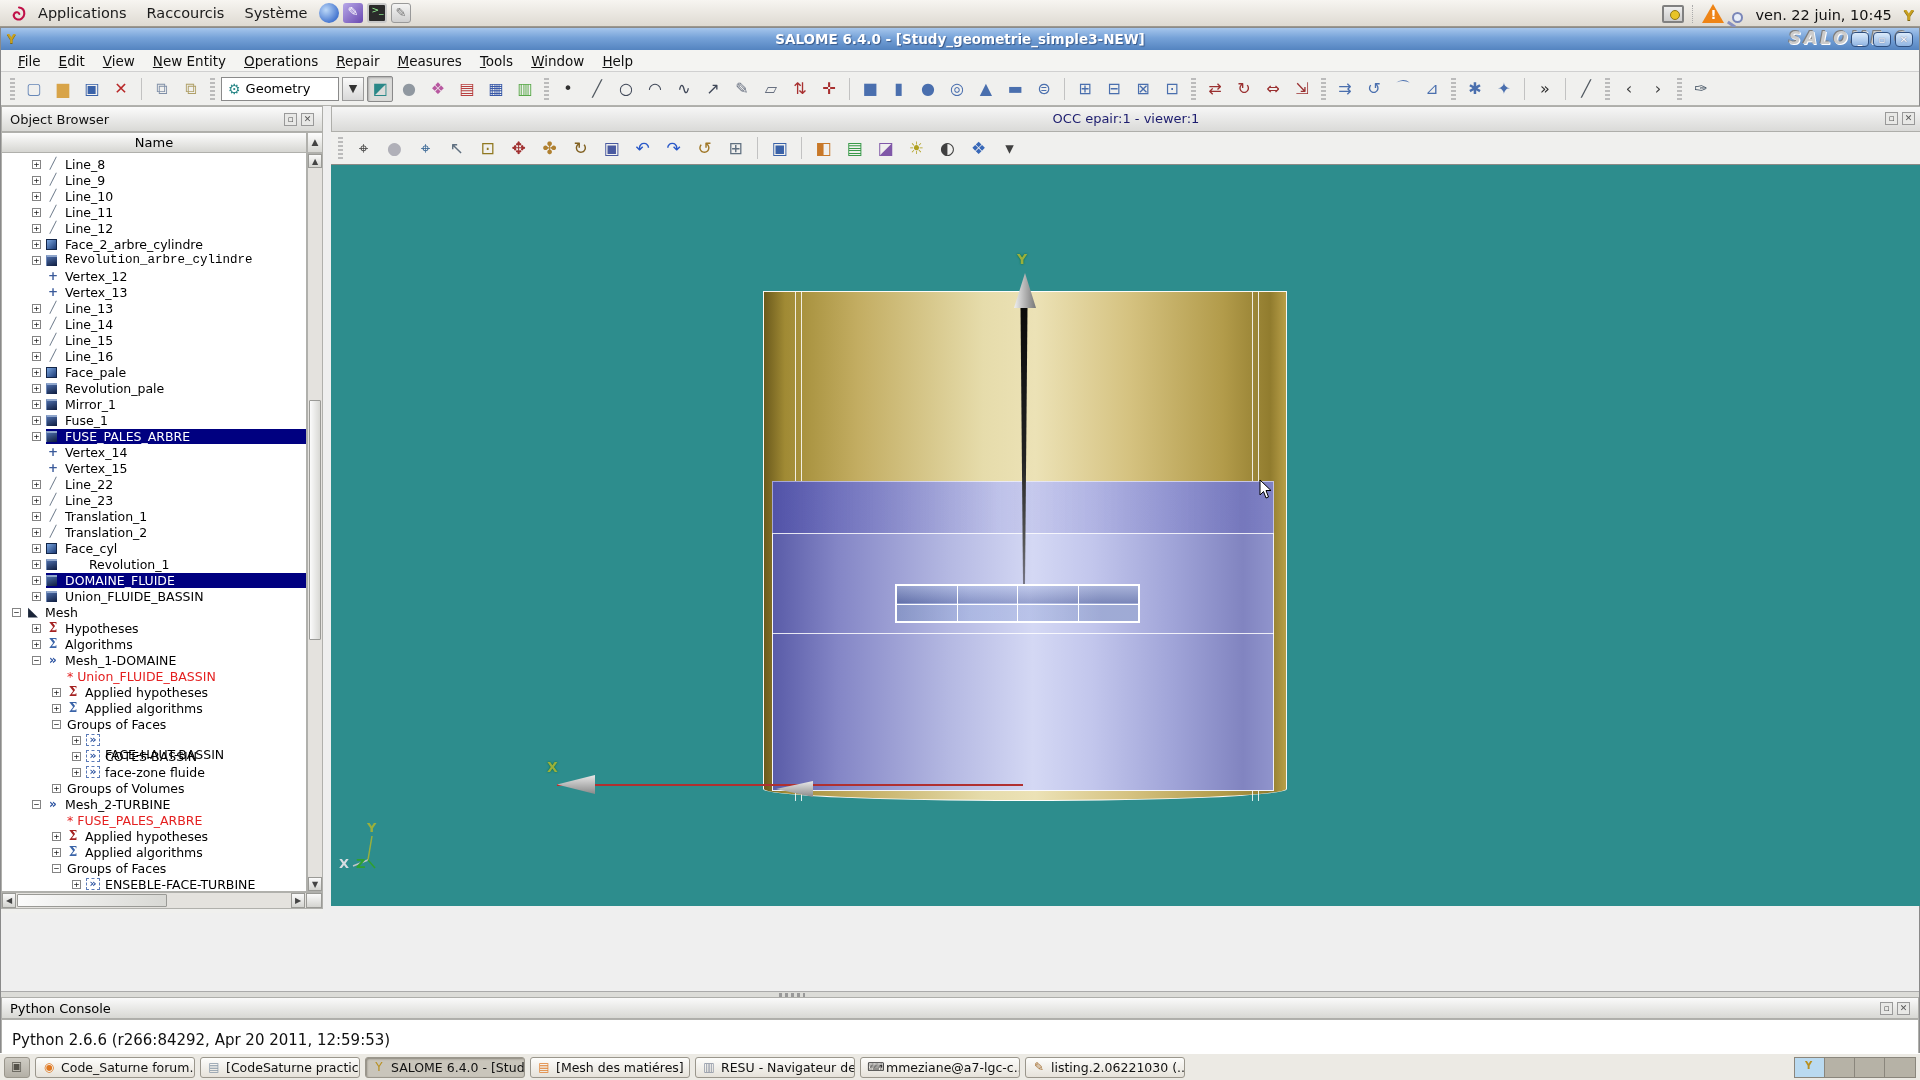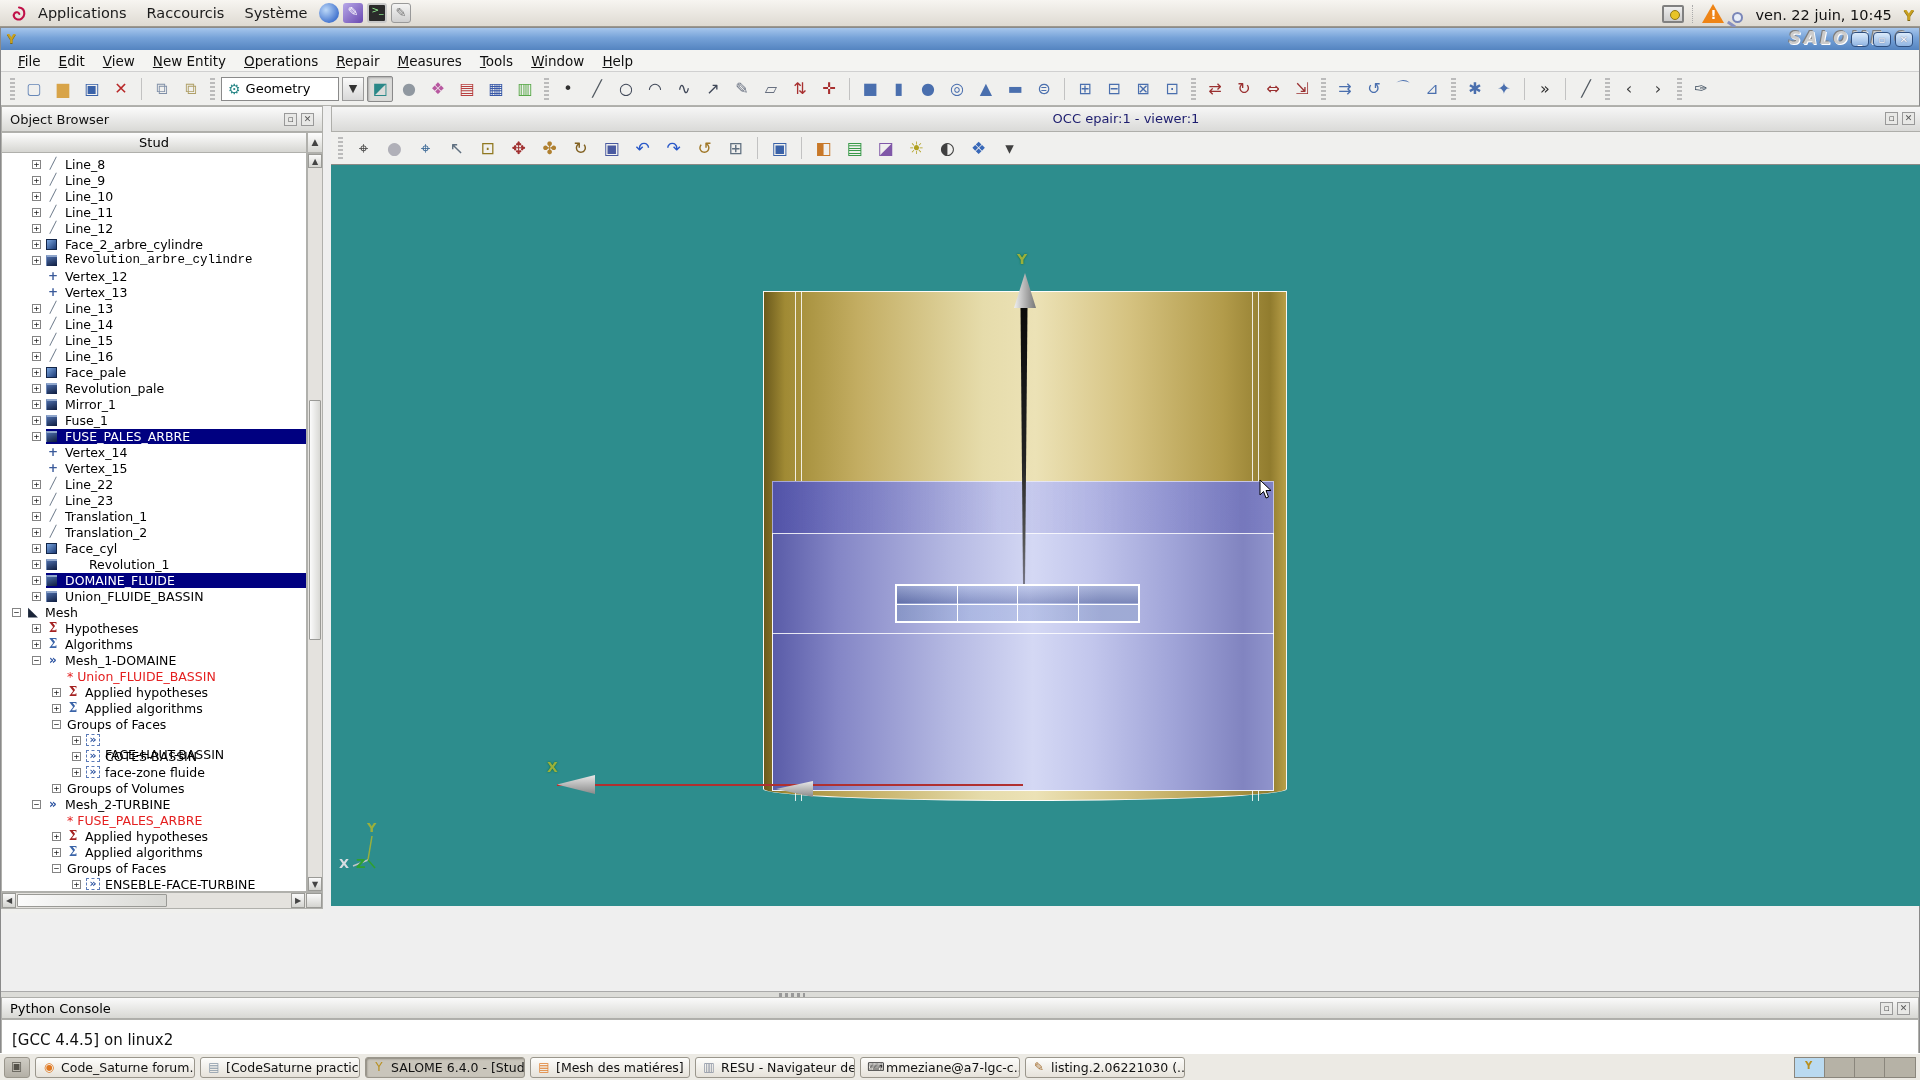--- a/index.html
+++ b/index.html
@@ -212,20 +212,21 @@
       <div class="tray-mag"></div>
       <span id="dp-clock">ven. 22 juin, 10:45</span>
       <span class="funnel">Y</span>
     </div>
   </div>
 
   <div id="win">
 
     <div id="titlebar">
       <span class="funnel" style="font-size:12px;">Y</span>
+      <div id="title-text">SALOME 6.4.0 - [Study_geometrie_simple3-NEW]</div>
       <div id="win-controls">
         <div class="winbtn">_</div>
         <div class="winbtn">▫</div>
         <div class="winbtn">✕</div>
       </div>
     </div>
 
     <div id="menubar">
         <span class="menu-item"><span class="u">F</span>ile</span>
         <span class="menu-item"><span class="u">E</span>dit</span>
@@ -312,21 +313,21 @@
     <div id="main">
 
       <div id="object-browser">
         <div class="dock-title">
           <span>Object Browser</span>
           <span class="dock-btns">
             <span class="dock-mini">▫</span>
             <span class="dock-mini">✕</span>
           </span>
         </div>
-        <div id="ob-header">Stud</div>
+        <div id="ob-header">Name</div>
         <div id="ob-sort">▲</div>
         <div id="tree">
             <div class="trow">
               <span style="flex: 0 0 auto; width: 30px;"></span>
               <span class="texp">+</span>
               <span class="thl">
                 <span class="ticn i-line">╱</span>
                 <span class="tlabel" style="padding-left: 1px;">Line_8</span>
               </span>
             </div>
@@ -785,20 +786,21 @@
       </div>
 
       <div id="py-header">
         <span>Python Console</span>
         <span class="dock-btns">
           <span class="dock-mini">▫</span>
           <span class="dock-mini">✕</span>
         </span>
       </div>
       <div id="py-console">
+          <div>Python 2.6.6 (r266:84292, Apr 20 2011, 12:59:53)</div>
           <div>[GCC 4.4.5] on linux2</div>
           <div>type help to get general information on environment</div>
         </div>
     </div>
   </div>
 
   <div id="taskbar">
     <div id="show-desktop"></div>
     <div id="task-buttons" style="display:flex;gap:5px;">
         <div class="task-btn">

